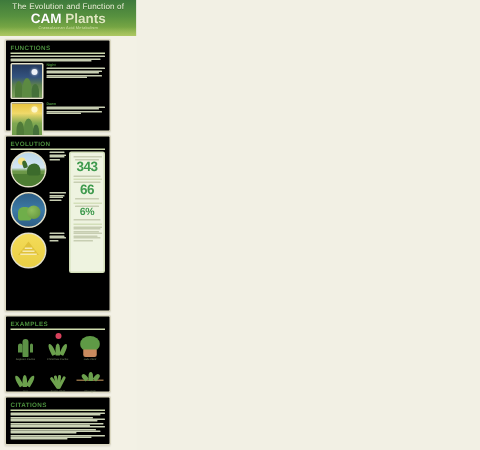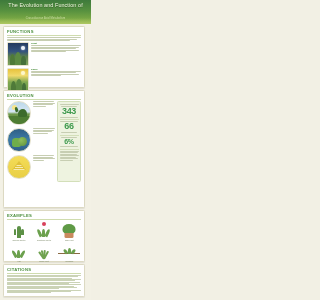--- a/index.html
+++ b/index.html
@@ -32,22 +32,22 @@
   }
   .h-title2 .cam{color:#ffffff;}
   .h-title2 .pl{color:#dfe9c0;font-weight:bold;}
   .h-sub{
     position:absolute;top:17px;left:0;right:0;text-align:center;
     font-size:2.6px;line-height:3px;color:#cfe0a8;letter-spacing:.15px;
   }
 
   
   .card{
-    position:absolute;left:3px;right:6px;
-    background:#ffffff;border:.5px solid #dcd9c2;border-radius:1.5px;
+    position:absolute;left:3px;right:17px;
+    background:#000000;border:.5px solid #dcd9c2;border-radius:1.5px;
     box-shadow:0 .5px 1px rgba(0,0,0,.07);
   }
   .sect-head{
     font-size:4.2px;font-weight:bold;color:#4c8f3e;letter-spacing:.25px;
   }
   .sect-rule{height:.5px;background:#cfdcae;margin-top:1px;}
   .lbl-b{font-size:2.4px;font-weight:bold;color:#4c8f3e;line-height:3px;}
 
   
   .tl{height:.7px;background:#c7ceb2;border-radius:.4px;margin-bottom:.85px;}
@@ -140,20 +140,23 @@
   #citations{top:264px;height:33px;padding:2px 3px;box-sizing:border-box;}
   .cite-line{height:.6px;background:#cbd3b6;border-radius:.3px;margin-bottom:.75px;}
 </style>
 </head>
 <body>
 
 <div class="poster">
 
   <div class="header">
     <div class="h-title1">The Evolution and Function of</div>
+    <div class="h-title2">
+      <span class="cam">CAM</span><span class="pl"> Plants</span>
+    </div>
     <div class="h-sub">Crassulacean Acid Metabolism</div>
   </div>
 
   <div class="card" id="functions">
     <div class="sect-head">FUNCTIONS</div>
     <div class="sect-rule"></div>
 
     <div style="margin-top:1.5px">
       <div class="tl w100"></div>
         <div class="tl w95"></div>

